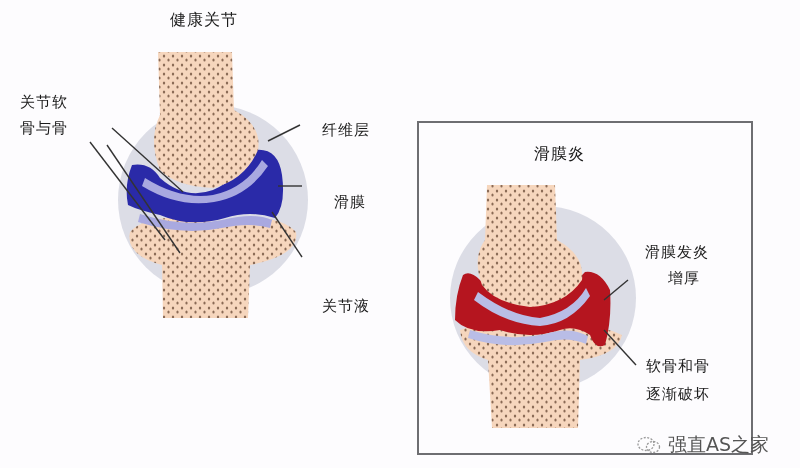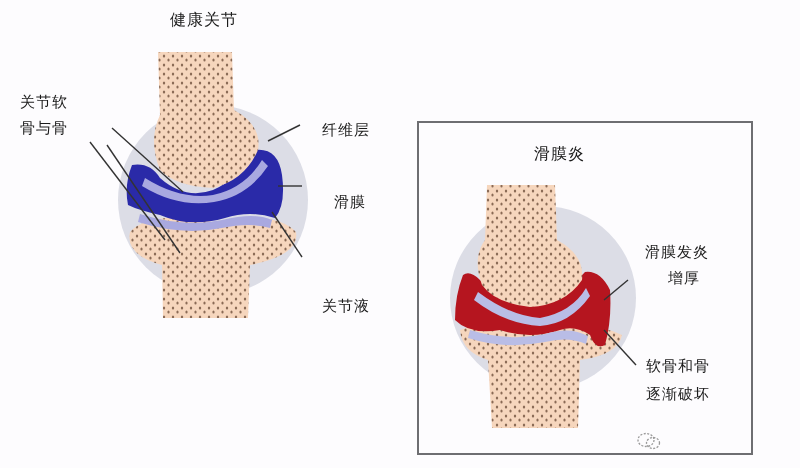--- a/index.html
+++ b/index.html
@@ -73,13 +73,14 @@
 <div class="label" style="left:645px; top:238px;">滑膜发炎</div>
 <div class="label" style="left:668px; top:264px;">增厚</div>
 <div class="label" style="left:646px; top:352px;">软骨和骨</div>
 <div class="label" style="left:646px; top:380px;text-align:right;">逐渐破坏</div>
 
 <div class="wm">
   <svg class="icon" viewBox="0 0 26 18">
     <ellipse cx="10" cy="8" rx="8" ry="6.5" fill="none" stroke="#999" stroke-width="1.3" stroke-dasharray="2 1.5"></ellipse>
     <ellipse cx="17" cy="11" rx="6.5" ry="5.5" fill="none" stroke="#999" stroke-width="1.3" stroke-dasharray="2 1.5"></ellipse>
   </svg>
+  <span>强直AS之家</span>
 </div>
 
 </body></html>

